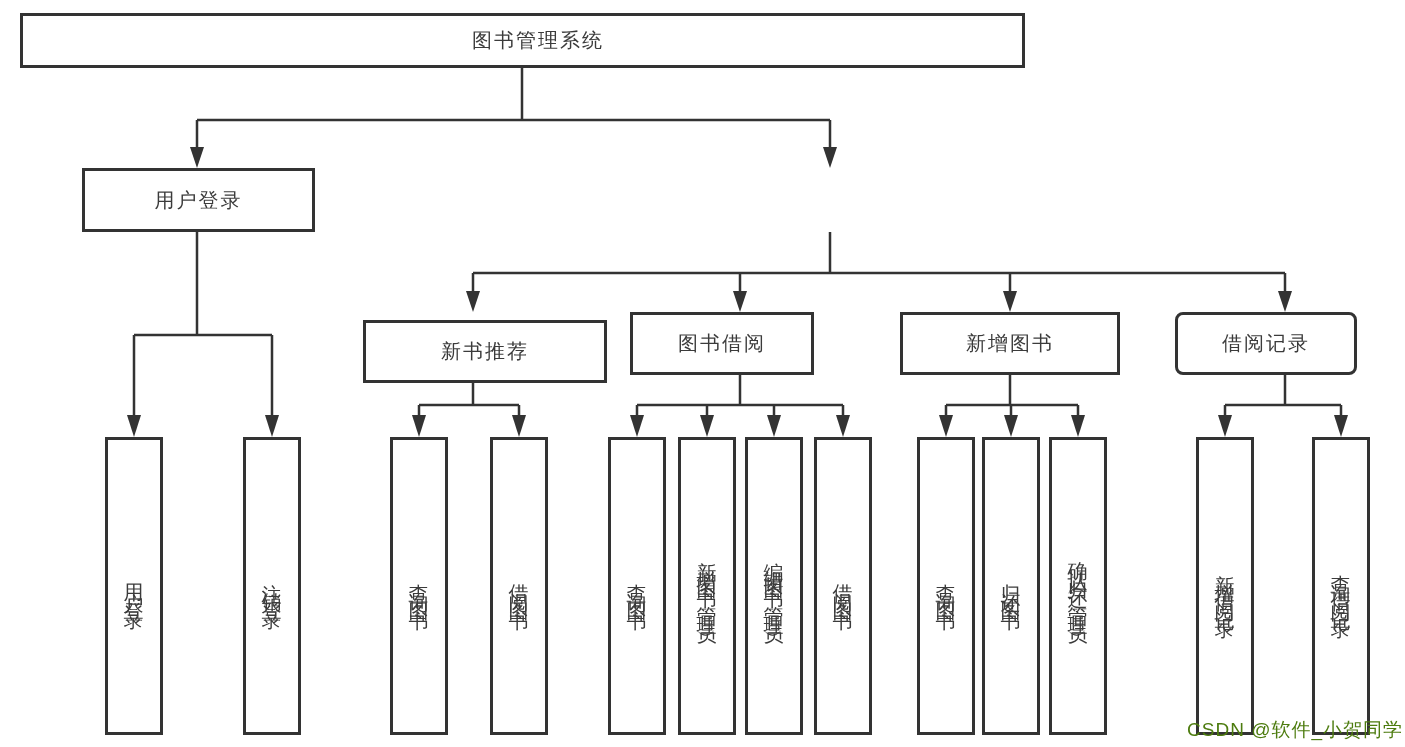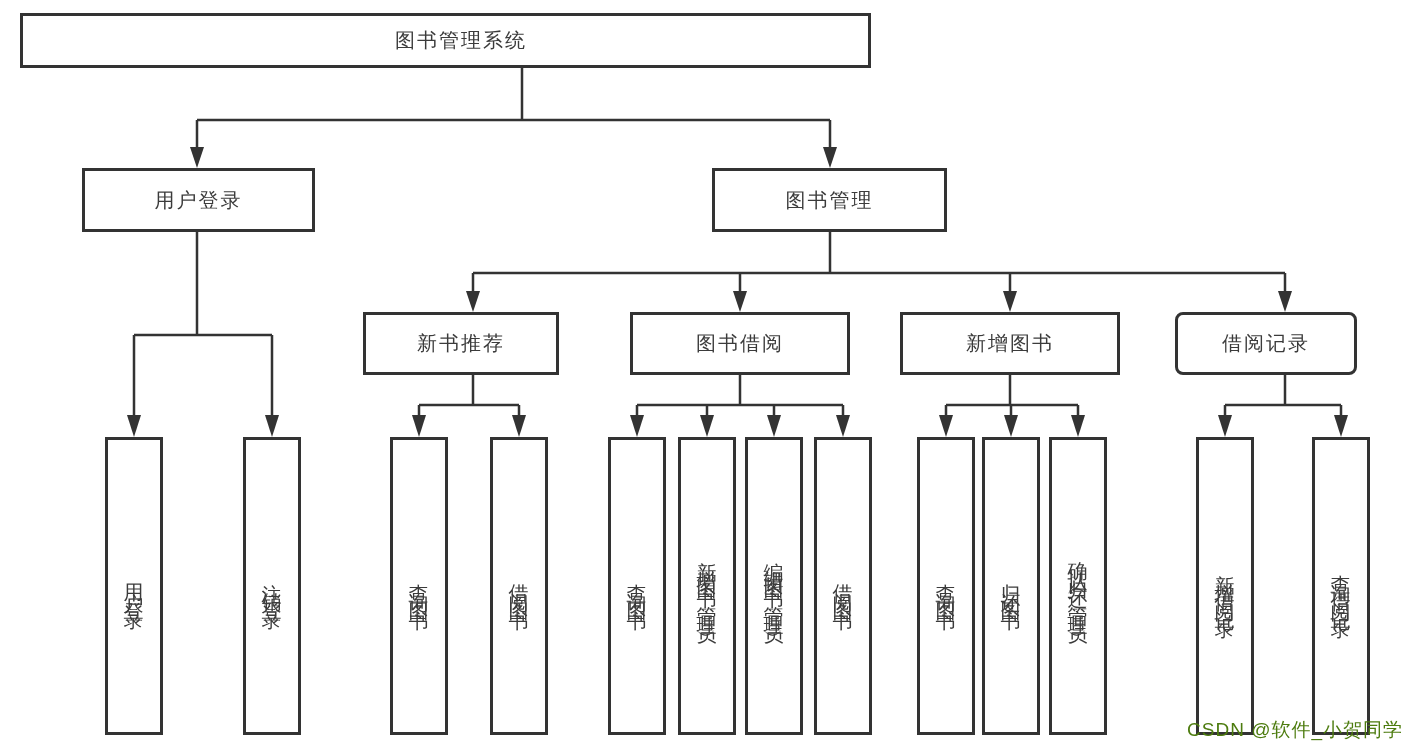--- a/index.html
+++ b/index.html
@@ -20,21 +20,21 @@
     align-items:center;
     justify-content:center;
     color:#3b3b3b;
     z-index:2;
   }
   .hnode{
     font-size:20px;
     letter-spacing:2px;
     white-space:nowrap;
   }
-  .root-node{left:20px;top:13px;width:851px;height:55px;padding-left:31px;}
+  .root-node{left:20px;top:13px;width:1005px;height:55px;padding-left:31px;}
   .branch-node{top:168px;height:64px;}
   .module-node{top:312px;height:63px;}
   .leaf-node{
     top:437px;height:298px;width:58px;
     writing-mode:vertical-rl;
     font-size:20px;
     letter-spacing:9px;
     line-height:1;
   }
   .watermark{
@@ -98,24 +98,23 @@
     <g>
       <path d="M1285 375 V405 M1225 405 H1341 M1225 405 V418 M1341 405 V418"></path>
       <polygon points="1218,415 1232,415 1225,437" fill="#333333" stroke="none"></polygon>
       <polygon points="1334,415 1348,415 1341,437" fill="#333333" stroke="none"></polygon>
     </g>
   </svg>
 
   <div class="node hnode root-node">图书管理系统</div>
 
   <div class="node hnode branch-node" style="left:82px;width:233px;">用户登录</div>
-  <div class="node hnode branch-node" style="left:712px;width:235px;">图书管理</div>
 
-  <div class="node hnode module-node" style="left:363px;width:196px;">新书推荐</div>
-  <div class="node hnode module-node" style="left:630px;width:220px;">图书借阅</div>
+  <div class="node hnode module-node" style="left:363px;width:244px;margin-top:8px;">新书推荐</div>
+  <div class="node hnode module-node" style="left:630px;width:184px;">图书借阅</div>
   <div class="node hnode module-node" style="left:900px;width:220px;">新增图书</div>
   <div class="node hnode module-node" style="left:1175px;width:182px;border-radius:8px;">借阅记录</div>
 
   <div class="node leaf-node" style="left:105px;">用户登录</div>
   <div class="node leaf-node" style="left:243px;">注销登录</div>
   <div class="node leaf-node" style="left:390px;">查询图书</div>
   <div class="node leaf-node" style="left:490px;">借阅图书</div>
   <div class="node leaf-node" style="left:608px;">查询图书</div>
   <div class="node leaf-node" style="left:678px;">新增图书（管理员）</div>
   <div class="node leaf-node" style="left:745px;">编辑图书（管理员）</div>

